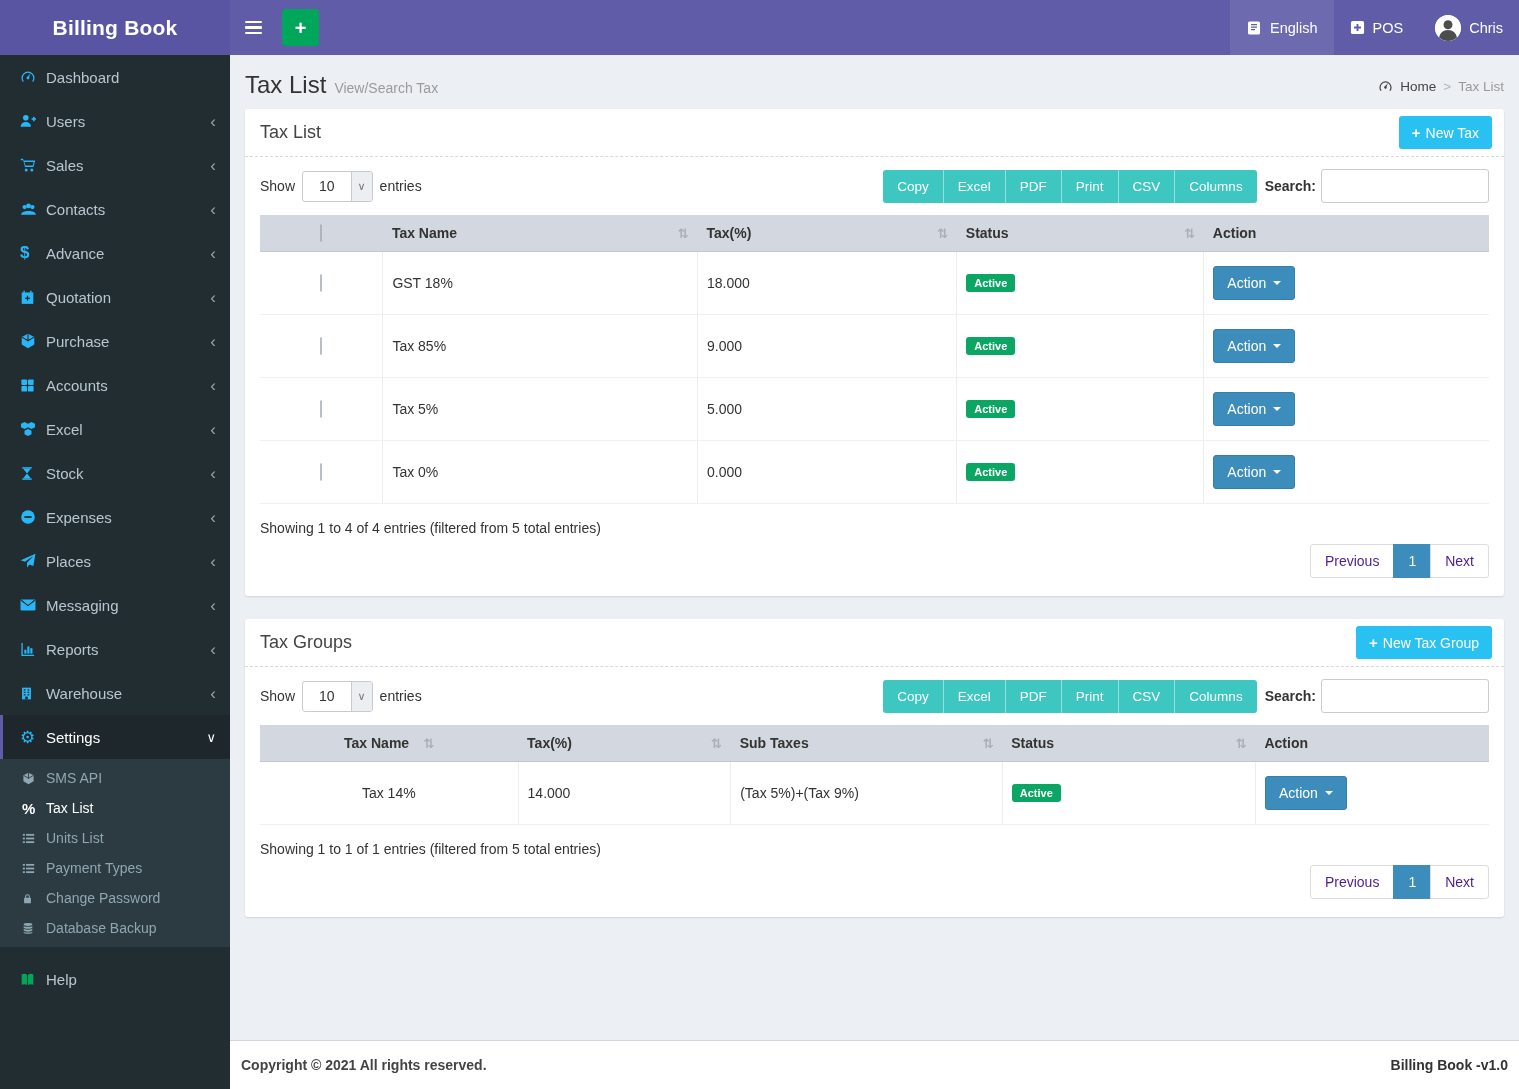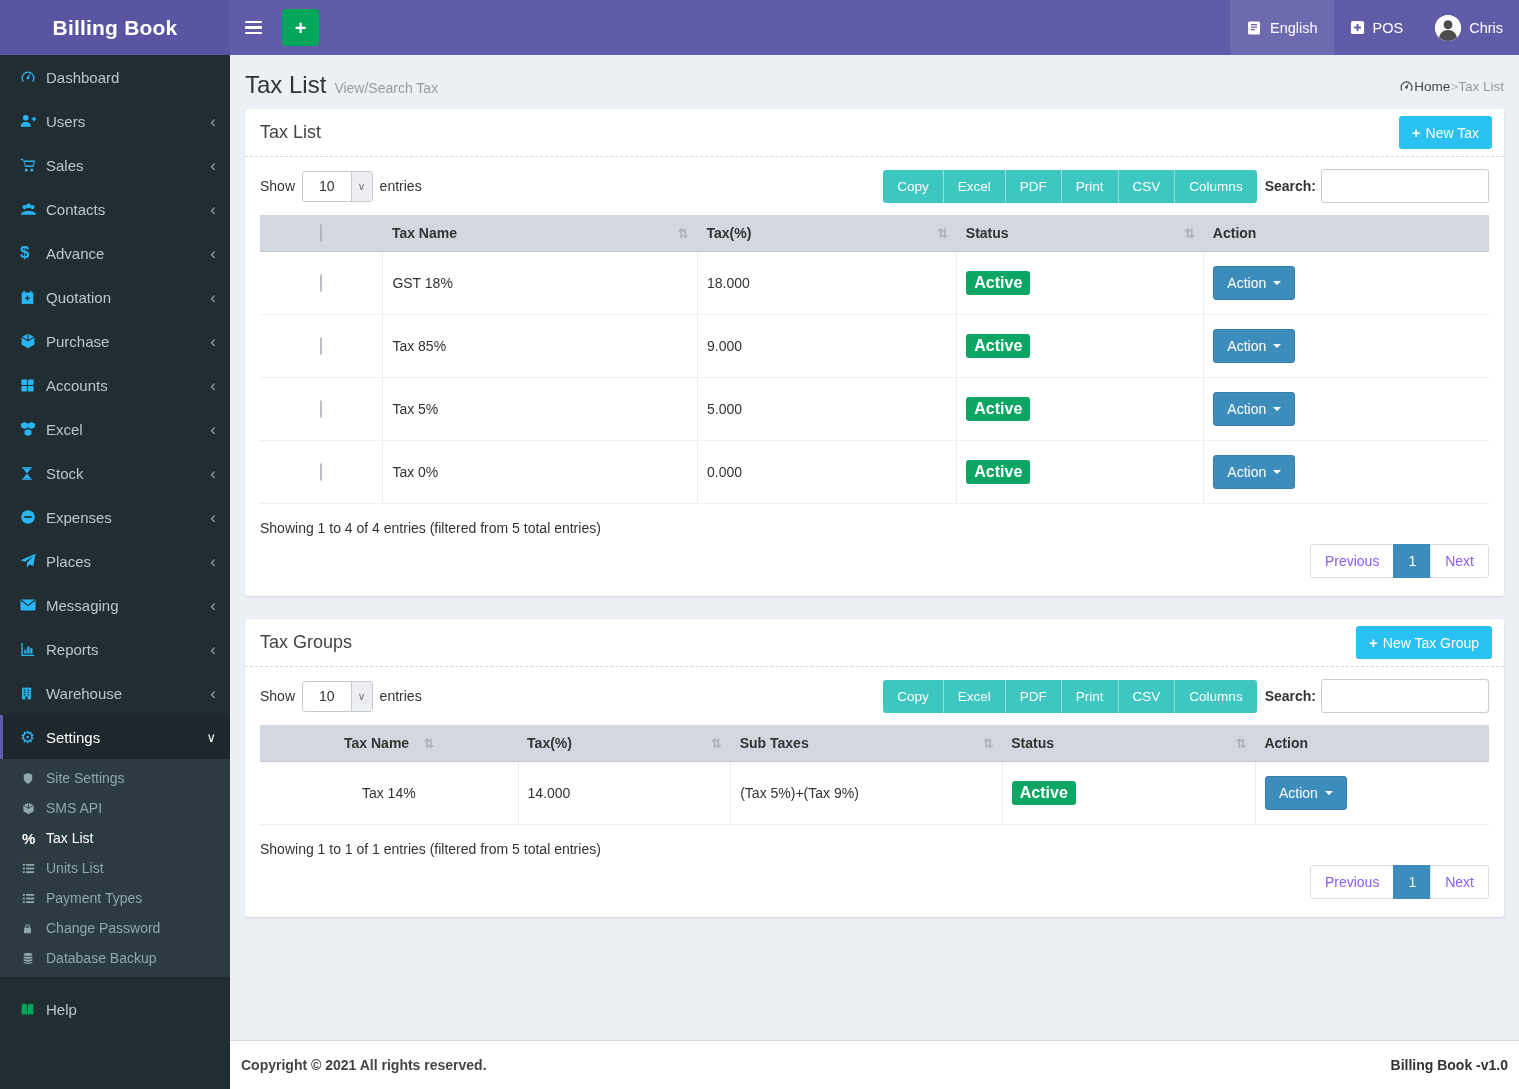--- a/index.html
+++ b/index.html
@@ -44,21 +44,21 @@
   .pct-glyph { font-weight:bold; font-size:15px; }
   .dollar-glyph { font-weight:bold; font-size:17px; }
   .help-item { margin-top:10px; }
   .help-item .mi { color:#00a65a; }
 
   
   .content-head { display:flex; align-items:flex-start; justify-content:space-between; padding:4px 0 10px; }
   .ch-left { display:flex; align-items:baseline; }
   .page-title { font-size:24px; font-weight:normal; color:#333; }
   .page-sub { font-size:14px; color:#9a9a9a; margin-left:8px; }
-  .breadcrumb { display:flex; align-items:center; font-size:13.5px; color:#444; margin-top:8px; }
+  .breadcrumb { display:flex; align-items:center; gap:7px; font-size:13.5px; color:#444; margin-top:8px; }
   .breadcrumb .bc-ic { color:#444; }
   .bc-home { color:#444; cursor:pointer; }
   .bc-sep { color:#b5b5b5; }
   .bc-cur { color:#999; }
 
   
   .box { background:#fff; border-radius:3px; box-shadow:0 1px 2px rgba(0,0,0,.12); margin-bottom:23px; }
   .box-head { position:relative; padding:13px 15px; border-bottom:1px dashed #d8d8d8; }
   .box-title { font-size:18px; font-weight:normal; color:#444; }
   .btn-new { position:absolute; right:12px; top:7px; background:#29c1f1; color:#fff; border:none; border-radius:3px;
@@ -85,32 +85,32 @@
   table { width:100%; border-collapse:collapse; table-layout:fixed; }
   th { background:#d3d7df; font-size:14px; font-weight:bold; color:#333; text-align:left; padding:10px 9px;
        border-bottom:1px solid #c3c8d0; cursor:pointer; }
   th .th-in { display:flex; align-items:center; }
   .sort { margin-left:auto; color:#aab0b9; font-size:13px; font-family:"DejaVu Sans", sans-serif; padding-left:6px; }
   td { padding:14px 9px; font-size:14px; color:#333; border-bottom:1px solid #f0f0f0; border-left:1px solid #ededed; }
   td:first-child, th:first-child { border-left:none; }
   .cb { width:21px; height:21px; border:1px solid #b9bfc5; border-radius:2px; background:#fff; margin:0 auto; cursor:pointer; }
   th .cb { background:#d3d7df; border-color:#aeb4bc; }
   .col-cb { width:10%; text-align:center; }
-  .badge { display:inline-block; background:#0ba664; color:#fff; font-size:16px; font-weight:bold;
+  .badge { display:inline-block; background:#0ba664; color:#fff; font-size:11px; font-weight:bold;
            padding:3px 8px; border-radius:3px; }
   .btn-action { background:#3c8dbc; color:#fff; border:1px solid #367fa9; border-radius:3px; padding:8px 13px;
                 font-size:14px; cursor:pointer; display:inline-flex; align-items:center; }
   .caret { display:inline-block; margin-left:7px; border-top:4px solid #fff; border-left:4px solid transparent; border-right:4px solid transparent; }
   .t2 .col-name, .t2 td.c-name { text-align:center; }
   .t2 .col-name .th-in { justify-content:center; }
   .t2 .col-name .sort { margin-left:8px; }
 
   .summary { margin:16px 0 8px; font-size:14px; color:#333; }
   .pager-row { display:flex; justify-content:flex-end; margin-top:6px; }
-  .pg { border:1px solid #ddd; background:#fff; color:#8b5cf6; padding:8px 14px; font-size:14px; margin-left:-1px; cursor:pointer; }
+  .pg { border:1px solid #ddd; background:#fff; color:#4c1d95; padding:8px 14px; font-size:14px; margin-left:-1px; cursor:pointer; }
   .pg.first { border-radius:3px 0 0 3px; }
   .pg.last { border-radius:0 3px 3px 0; }
   .pg.active { background:#3c8dbc; border-color:#3c8dbc; color:#fff; }
 
   
   .footer { background:#fff; border-top:1px solid #d2d6de; padding:16px 11px; display:flex; justify-content:space-between; }
   .footer .left { font-weight:bold; color:#444; }
   .footer .right { font-weight:bold; color:#333; }
 </style>
 </head>
@@ -329,28 +329,20 @@
         </span>
       <span>Warehouse</span>
       <span class="chev">‹</span>
     </div>
     <div class="sm-item active">
       <span class="mi gear-glyph">⚙</span>
       <span>Settings</span>
       <span class="chev">∨</span>
     </div>
     <div class="submenu">
-      <div class="sub-item">
-        <span class="mi">
-            <svg width="12" height="13" viewBox="0 0 16 16" fill="currentColor">
-              <path d="M8 .8 2.3 2.9v4.4c0 3.6 2.4 6.2 5.7 7.9 3.3-1.7 5.7-4.3 5.7-7.9V2.9z"></path>
-            </svg>
-          </span>
-        <span>Site Settings</span>
-      </div>
       <div class="sub-item">
         <span class="mi">
             <svg width="13" height="13" viewBox="0 0 16 16" fill="currentColor">
               <path d="M8 .8l6.3 3.2v7.4L8 15.2 1.7 11.4V4z"></path>
               <path d="M8 1.2v6.9M2 4.1 8 7.8l6-3.7" fill="none" stroke="#2c3b41" stroke-width="1.1"></path>
             </svg>
           </span>
         <span>SMS API</span>
       </div>
       <div class="sub-item active">

